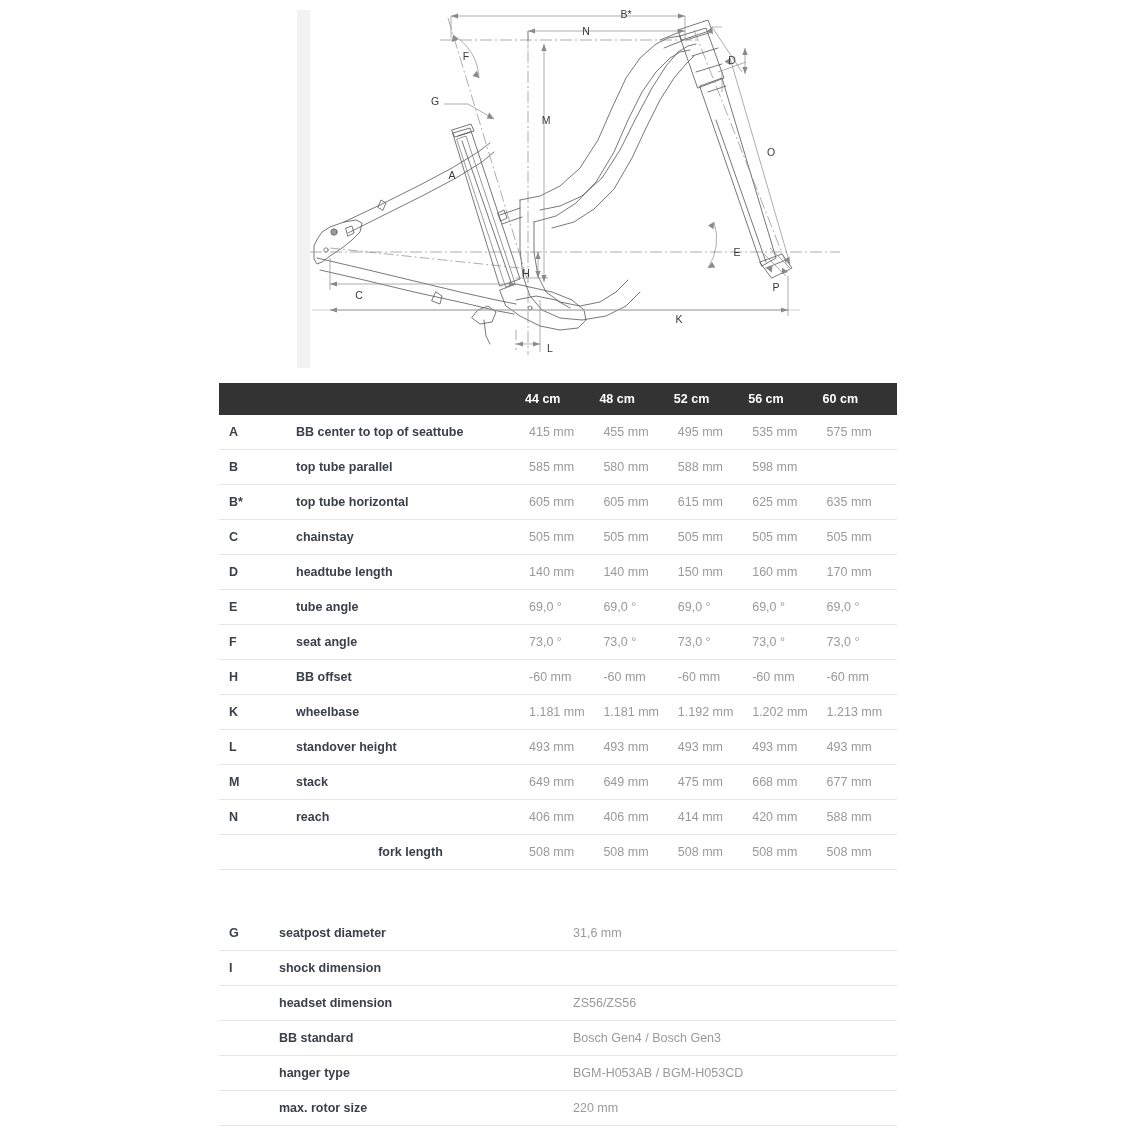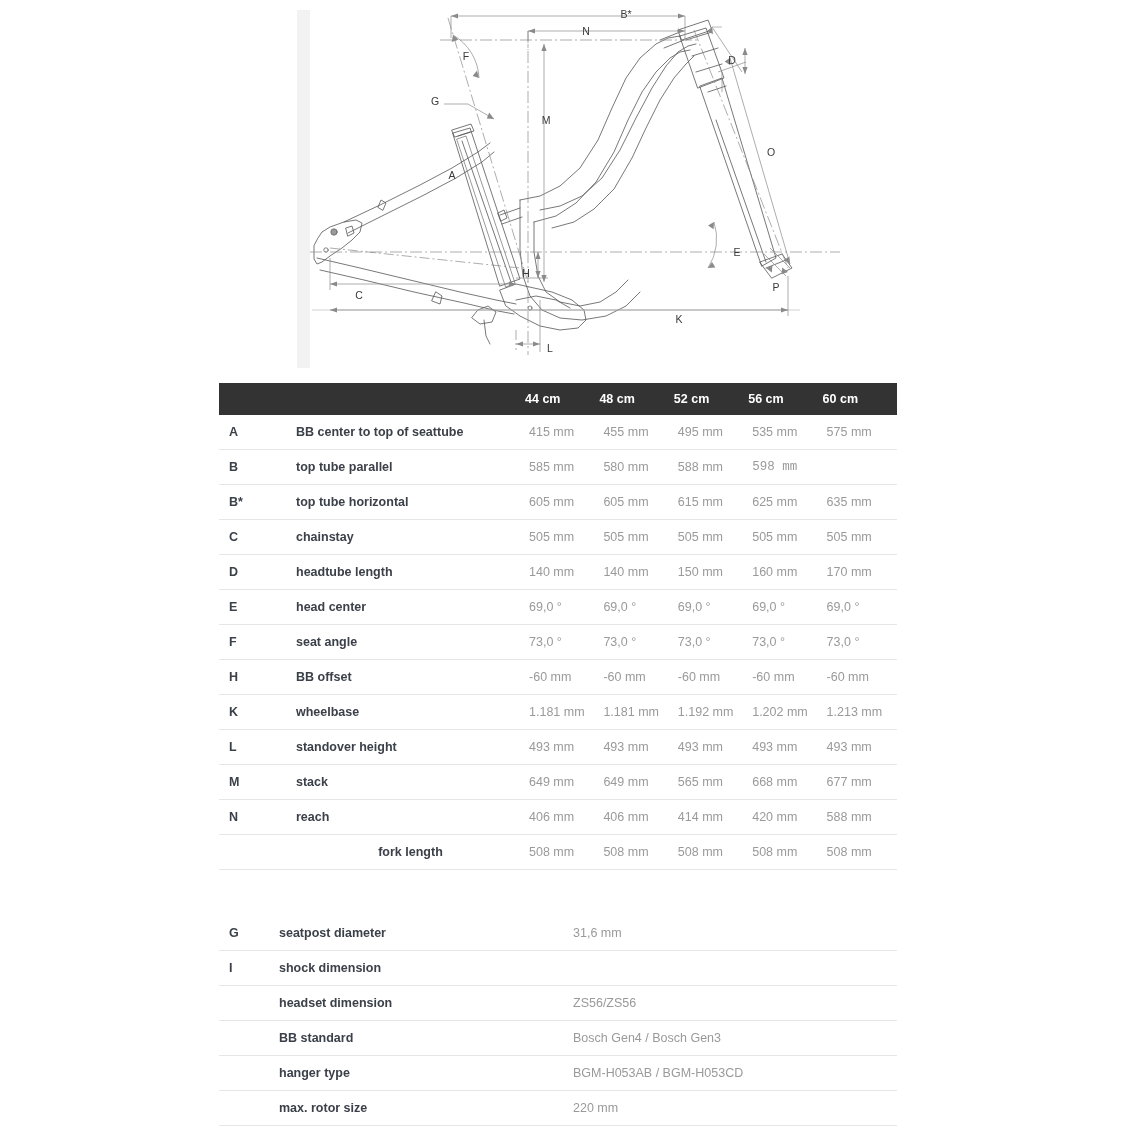--- a/index.html
+++ b/index.html
@@ -316,21 +316,21 @@
           <td class="val" style="padding-left: 4px;">495 mm</td>
           <td class="val" style="padding-left: 4px;">535 mm</td>
           <td class="val" style="padding-left: 4px;">575 mm</td>
         </tr>
         <tr>
           <td class="letter" style="padding-left: 10px;">B</td>
           <td class="label" style="padding-left: 38px;">top tube parallel</td>
           <td class="val" style="padding-left: 4px;">585 mm</td>
           <td class="val" style="padding-left: 4px;">580 mm</td>
           <td class="val" style="padding-left: 4px;">588 mm</td>
-          <td class="val" style="padding-left: 4px; font-family: Liberation Mono, monospace;">598 mm</td>
+          <td class="val" style="padding-left: 4px;">598 mm</td>
           <td class="val" style="padding-left: 4px;"></td>
         </tr>
         <tr>
           <td class="letter" style="padding-left: 10px;">B*</td>
           <td class="label" style="padding-left: 38px;">top tube horizontal</td>
           <td class="val" style="padding-left: 4px;">605 mm</td>
           <td class="val" style="padding-left: 4px;">605 mm</td>
           <td class="val" style="padding-left: 4px;">615 mm</td>
           <td class="val" style="padding-left: 4px;">625 mm</td>
           <td class="val" style="padding-left: 4px;">635 mm</td>
@@ -348,21 +348,21 @@
           <td class="letter" style="padding-left: 10px;">D</td>
           <td class="label" style="padding-left: 38px;">headtube length</td>
           <td class="val" style="padding-left: 4px;">140 mm</td>
           <td class="val" style="padding-left: 4px;">140 mm</td>
           <td class="val" style="padding-left: 4px;">150 mm</td>
           <td class="val" style="padding-left: 4px;">160 mm</td>
           <td class="val" style="padding-left: 4px;">170 mm</td>
         </tr>
         <tr>
           <td class="letter" style="padding-left: 10px;">E</td>
-          <td class="label" style="padding-left: 38px;">head center</td>
+          <td class="label" style="padding-left: 38px;">tube angle</td>
           <td class="val" style="padding-left: 4px;">69,0 °</td>
           <td class="val" style="padding-left: 4px;">69,0 °</td>
           <td class="val" style="padding-left: 4px;">69,0 °</td>
           <td class="val" style="padding-left: 4px;">69,0 °</td>
           <td class="val" style="padding-left: 4px;">69,0 °</td>
         </tr>
         <tr>
           <td class="letter" style="padding-left: 10px;">F</td>
           <td class="label" style="padding-left: 38px;">seat angle</td>
           <td class="val" style="padding-left: 4px;">73,0 °</td>
@@ -396,21 +396,21 @@
           <td class="val" style="padding-left: 4px;">493 mm</td>
           <td class="val" style="padding-left: 4px;">493 mm</td>
           <td class="val" style="padding-left: 4px;">493 mm</td>
           <td class="val" style="padding-left: 4px;">493 mm</td>
         </tr>
         <tr>
           <td class="letter" style="padding-left: 10px;">M</td>
           <td class="label" style="padding-left: 38px;">stack</td>
           <td class="val" style="padding-left: 4px;">649 mm</td>
           <td class="val" style="padding-left: 4px;">649 mm</td>
-          <td class="val" style="padding-left: 4px;">565 mm</td>
+          <td class="val" style="padding-left: 4px;">475 mm</td>
           <td class="val" style="padding-left: 4px;">668 mm</td>
           <td class="val" style="padding-left: 4px;">677 mm</td>
         </tr>
         <tr>
           <td class="letter" style="padding-left: 10px;">N</td>
           <td class="label" style="padding-left: 38px;">reach</td>
           <td class="val" style="padding-left: 4px;">406 mm</td>
           <td class="val" style="padding-left: 4px;">406 mm</td>
           <td class="val" style="padding-left: 4px;">414 mm</td>
           <td class="val" style="padding-left: 4px;">420 mm</td>

